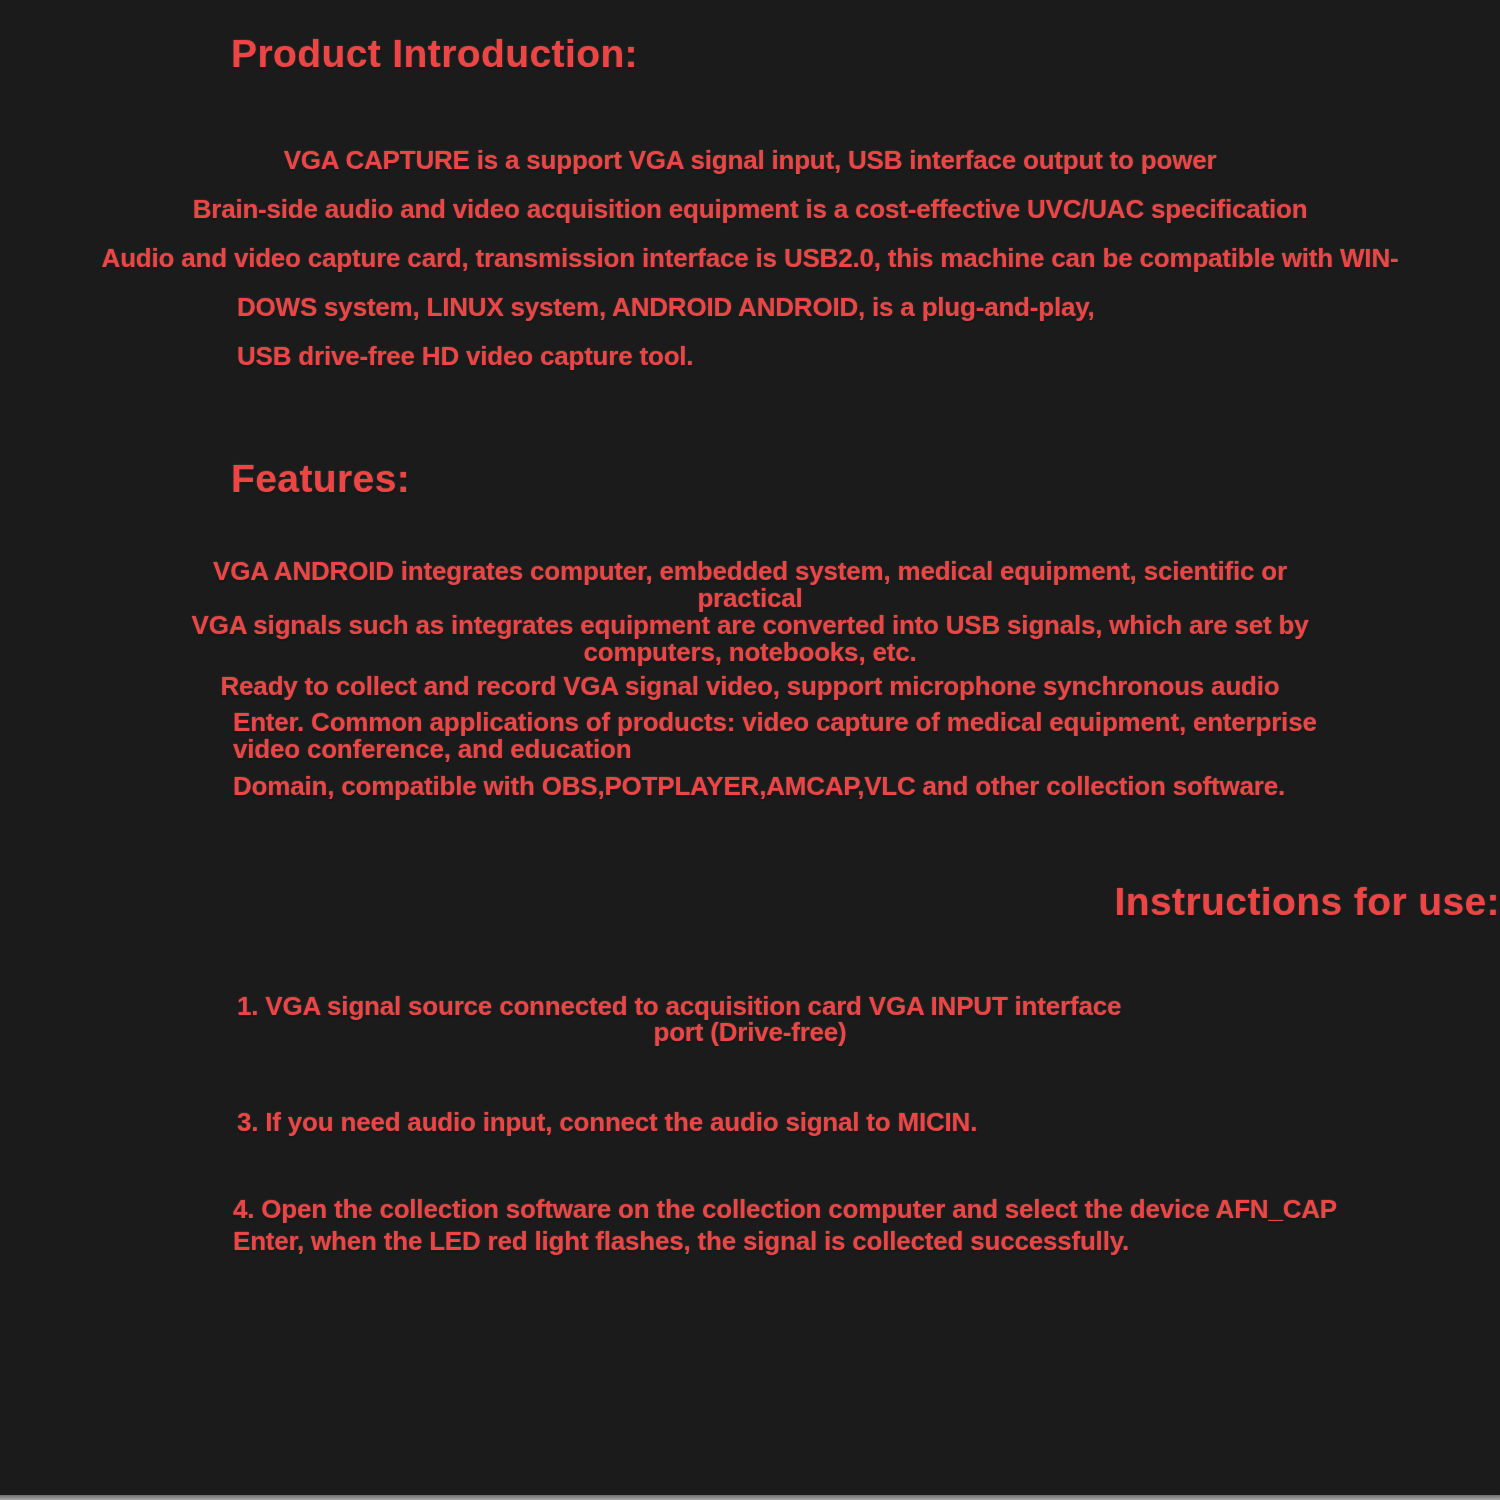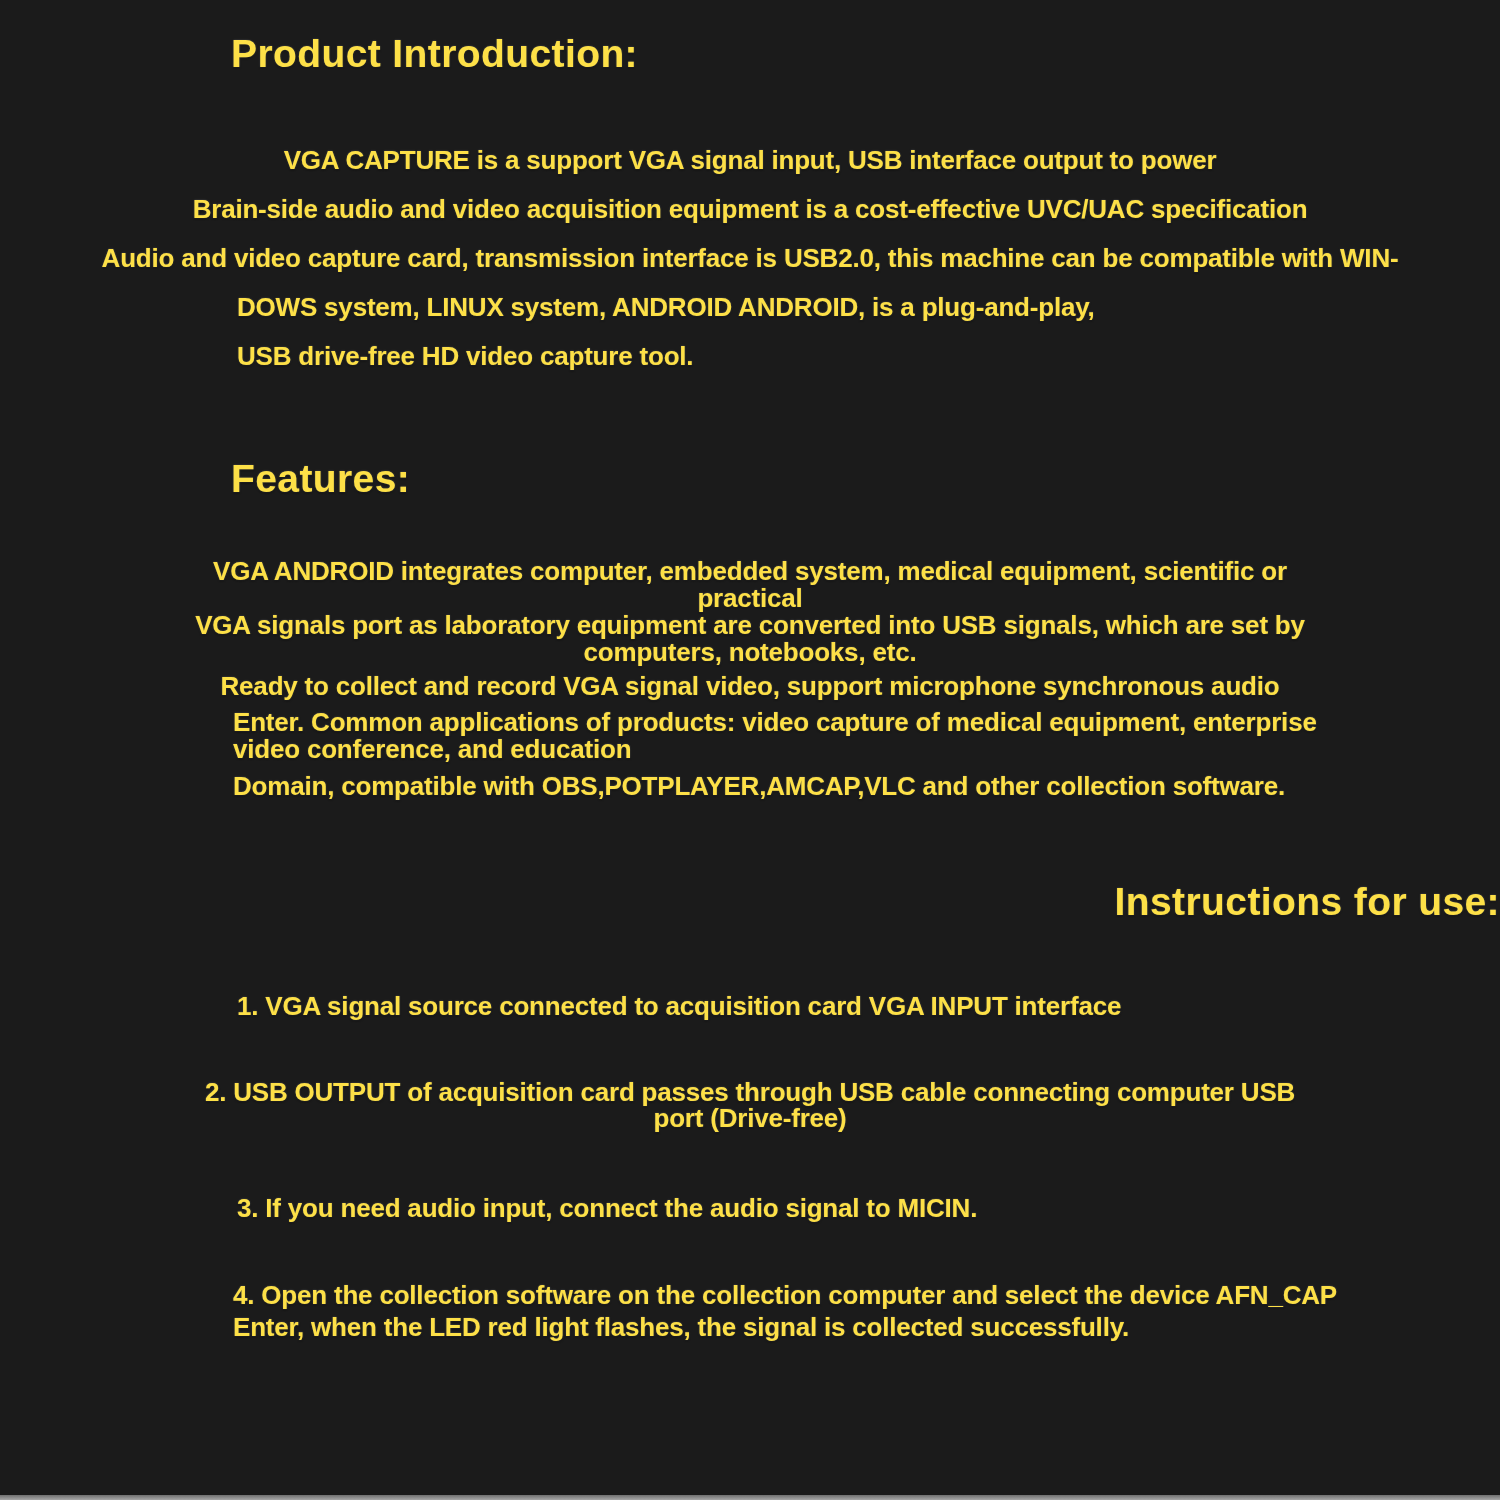--- a/index.html
+++ b/index.html
@@ -64,50 +64,49 @@
     left: 0;
     bottom: 0;
     width: 100%;
     height: 5px;
     background: linear-gradient(#6f6f6f, #a8a8a8);
   }
 </style>
 </head>
 <body style="background: rgb(27, 27, 27);">
 
-<div class="page" style="color: #fde047;">
+<div class="page" style="color: #ef4444;">
 
   <h1 class="heading h-intro">Product Introduction:</h1>
 
   <div class="intro-block">
     <p class="line center">VGA CAPTURE is a support VGA signal input, USB interface output to power</p>
     <p class="line center">Brain-side audio and video acquisition equipment is a cost-effective UVC/UAC specification</p>
     <p class="line center">Audio and video capture card, transmission interface is USB2.0, this machine can be compatible with WIN-</p>
     <p class="line left-i">DOWS system, LINUX system, ANDROID ANDROID, is a plug-and-play,</p>
     <p class="line left-i">USB drive-free HD video capture tool.</p>
   </div>
 
   <h1 class="heading h-features">Features:</h1>
 
   <div class="features-block">
     <p class="line center">VGA ANDROID integrates computer, embedded system, medical equipment, scientific or</p>
     <p class="line center">practical</p>
-    <p class="line center">VGA signals port as laboratory equipment are converted into USB signals, which are set by</p>
+    <p class="line center">VGA signals such as integrates equipment are converted into USB signals, which are set by</p>
     <p class="line center">computers, notebooks, etc.</p>
     <p class="line center gap-sm">Ready to collect and record VGA signal video, support microphone synchronous audio</p>
     <p class="line left gap-md">Enter. Common applications of products: video capture of medical equipment, enterprise</p>
     <p class="line left">video conference, and education</p>
     <p class="line left gap-lg">Domain, compatible with OBS,POTPLAYER,AMCAP,VLC and other collection software.</p>
   </div>
 
   <h1 class="heading h-instructions">Instructions for use:</h1>
 
   <div class="steps-block">
     <p class="line left-i">1. VGA signal source connected to acquisition card VGA INPUT interface</p>
-    <p class="line center step-gap-1">2. USB OUTPUT of acquisition card passes through USB cable connecting computer USB</p>
     <p class="line center">port (Drive-free)</p>
     <p class="line left-i step-gap-2">3. If you need audio input, connect the audio signal to MICIN.</p>
     <p class="line left step-gap-3">4. Open the collection software on the collection computer and select the device AFN_CAP</p>
     <p class="line left step-gap-sm">Enter, when the LED red light flashes, the signal is collected successfully.</p>
   </div>
 
   <div class="bottom-strip" style="background: linear-gradient(rgb(111, 111, 111), rgb(168, 168, 168));"></div>
 
 </div>
 

